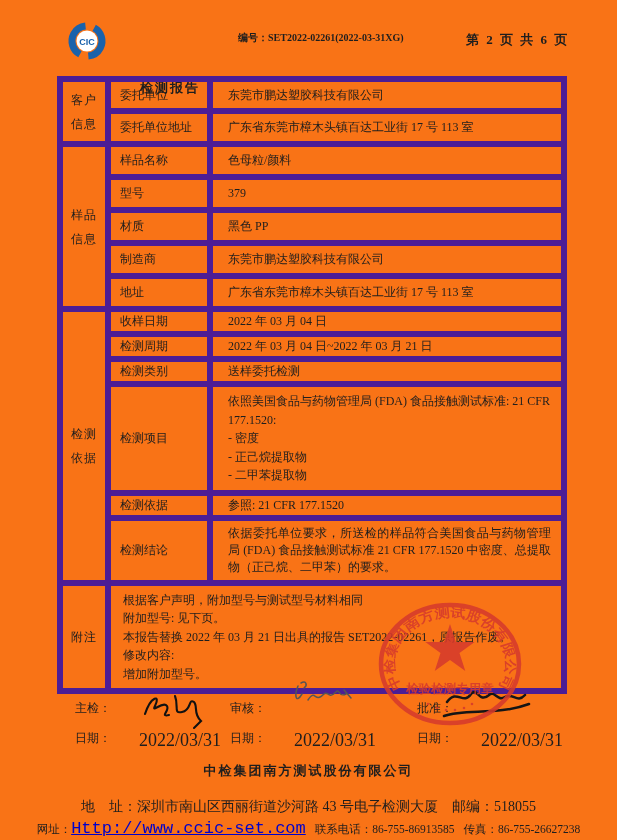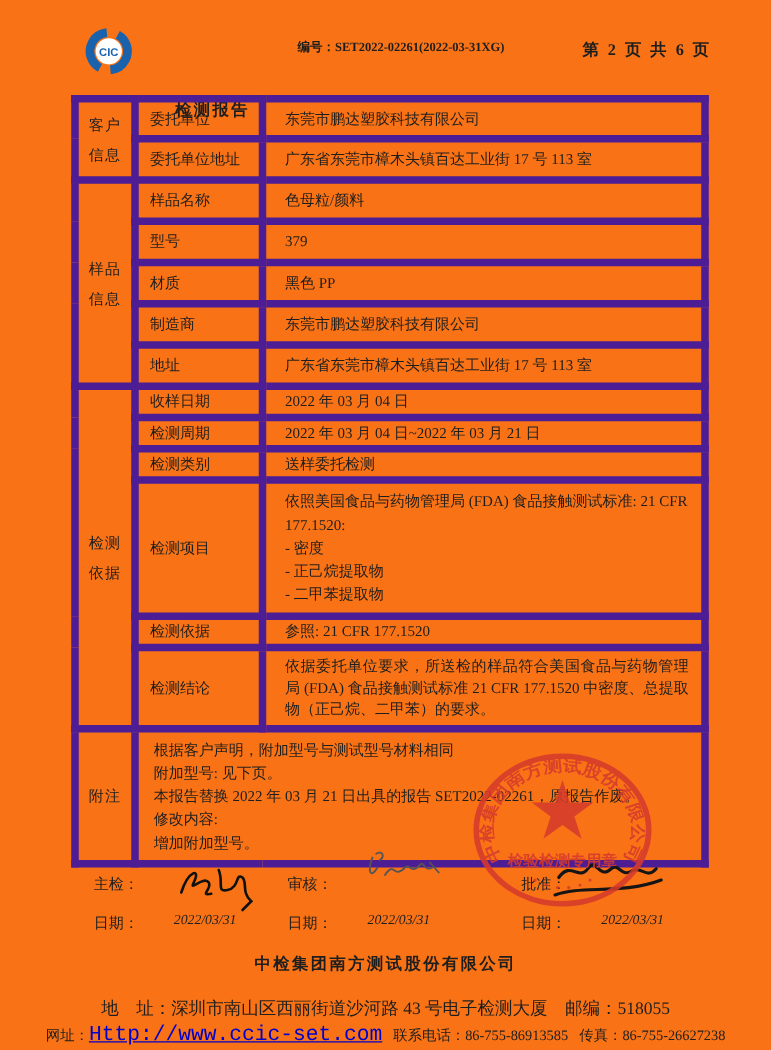--- a/index.html
+++ b/index.html
@@ -22,21 +22,21 @@
   td.lbl { padding-left:9px; }
   td.val { padding-left:15px; padding-right:10px; }
   tr.h32 { height:32px; } tr.h33 { height:33px; } tr.h25 { height:25px; }
   td.multiline { padding-top:5px; padding-bottom:5px; line-height:18.5px; vertical-align:top; }
   td.concl { line-height:17px; padding-top:4px; padding-bottom:4px; text-align:justify; }
   
   .sig-col { position:absolute; width:160px; }
   .sig-col .role { font-size:12px; }
   .sig-col .sig-svg { position:absolute; top:-14px; }
   .date-row { position:absolute; top:32px; left:0; display:flex; font-size:12px; }
-  .date-row .dval { margin-left:28px; font-size:11px;font-style:italic; }
+  .date-row .dval { margin-left:28px; font-size:18px; }
   
   .stamp { position:absolute; left:370px; top:594px; opacity:.87; z-index:5; }
   
   .footer { position:absolute; left:0; top:762px; width:617px; text-align:center; }
   .f-company { font-size:13px; font-weight:bold; letter-spacing:2px; }
   .f-addr { margin-top:18px; font-size:14px; }
   .f-web { margin-top:3px; font-size:11.5px; }
   .f-url { color:#0000cc; font-family:"Liberation Mono","DejaVu Sans Mono",monospace; font-size:17px; }
 </style>
 </head>

